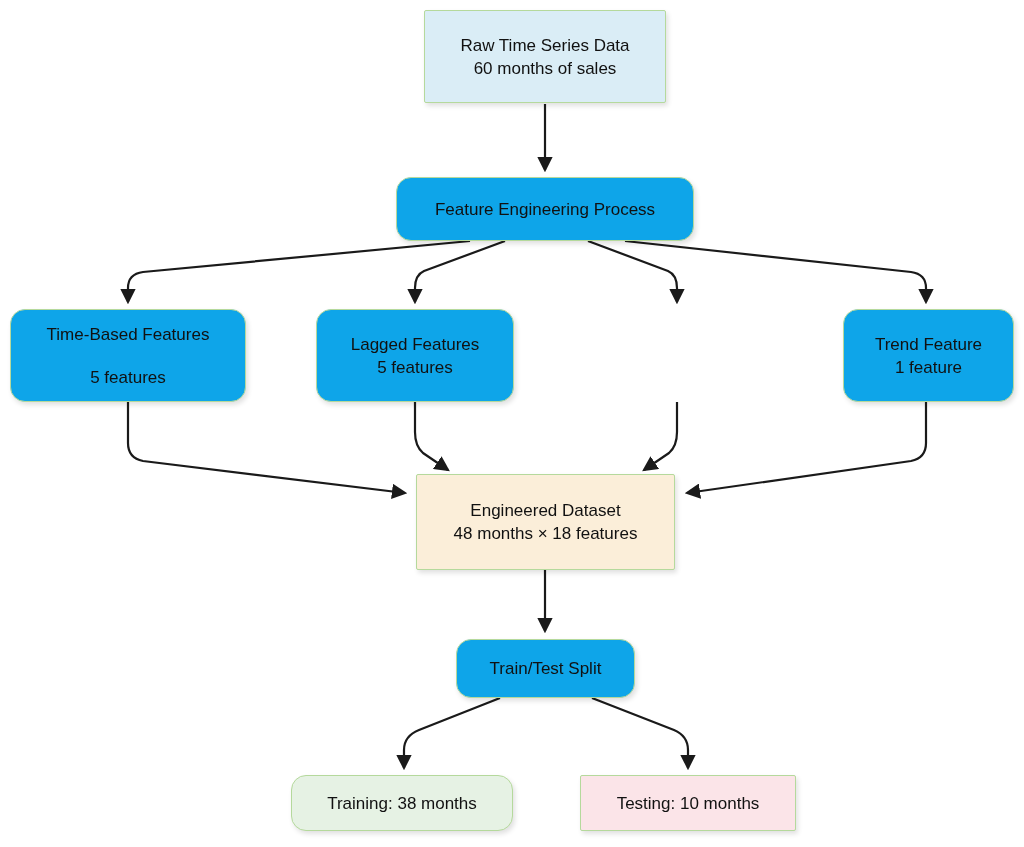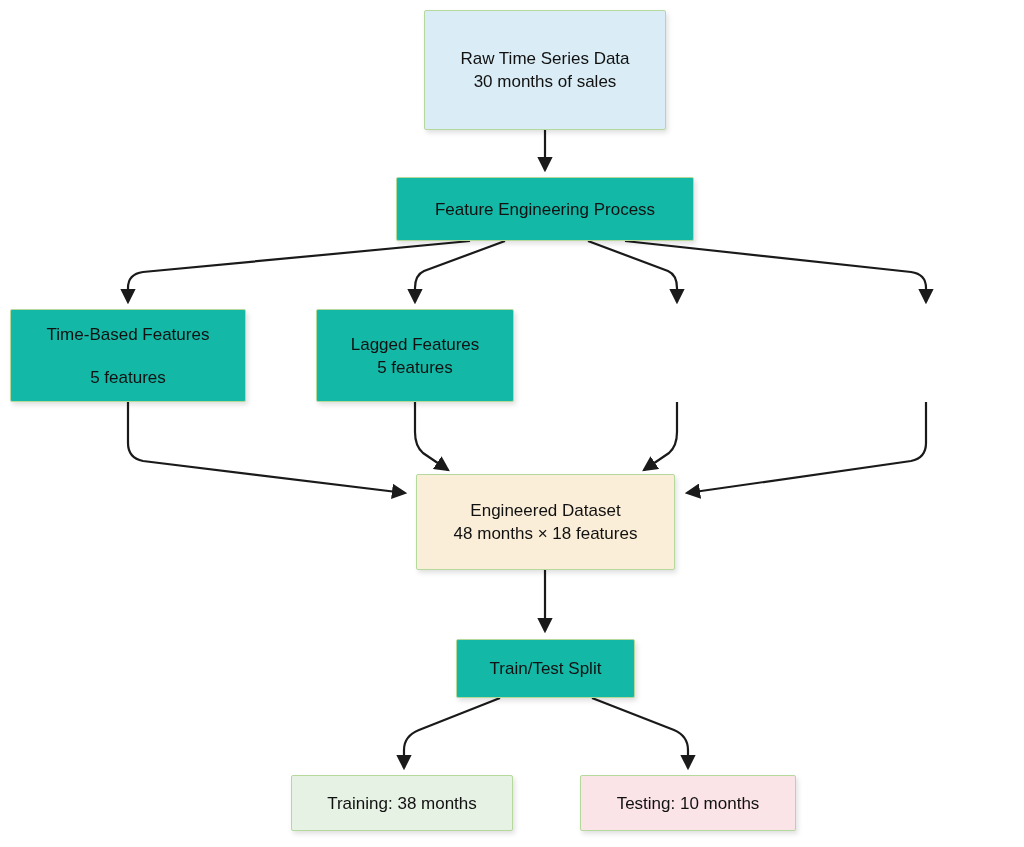--- a/index.html
+++ b/index.html
@@ -37,21 +37,21 @@
     box-shadow: 2px 3px 5px rgba(0,0,0,0.12);
     text-align: center;
     color: #111111;
     font-size: 17px;
     line-height: 23px;
     z-index: 2;
   }
   .node .line1 { display: block; white-space: nowrap; }
   .node .line2 { display: block; white-space: nowrap; }
   .fill-blue   { background: #daedf6; }
-  .fill-green  { background: #14b8a6; }
+  .fill-green  { background: #0ea5e9; border-radius: 15px; }
   .fill-cream  { background: #fbeed9; }
   .fill-mint   { background: #e6f2e4; }
   .fill-pink   { background: #fbe4e8; }
 </style>
 </head>
 <body>
 
 <div id="canvas">
 
   <svg id="edges" viewBox="0 0 1024 847" width="1024" height="847">
@@ -81,51 +81,55 @@
       <path d="M 926 402 L 926 443 Q 926 458 911 461 L 687 493"></path>
 
       <path d="M 545 570 L 545 631"></path>
 
       <path d="M 500 698 L 419 730 Q 404 736 404 750 L 404 768"></path>
 
       <path d="M 592 698 L 674 730 Q 688 736 688 750 L 688 768"></path>
     </g>
   </svg>
 
-  <div class="node fill-blue" style="left:424px; top:10px; width:242px; height:120px;">
+  <div class="node fill-blue" style="left:424px; top:10px; width:242px; height:93px;">
     <span class="line1">Raw Time Series Data</span>
-    <span class="line2">30 months of sales</span>
+    <span class="line2">60 months of sales</span>
   </div>
 
   <div class="node fill-green" style="left:396px; top:177px; width:298px; height:64px;">
     <span class="line1">Feature Engineering Process</span>
   </div>
 
   <div class="node fill-green" style="left:10px; top:309px; width:236px; height:93px;gap:20px;">
     <span class="line1">Time-Based Features</span>
     <span class="line2">5 features</span>
   </div>
 
   <div class="node fill-green" style="left:316px; top:309px; width:198px; height:93px;">
     <span class="line1">Lagged Features</span>
     <span class="line2">5 features</span>
   </div>
 
 
+  <div class="node fill-green" style="left:843px; top:309px; width:171px; height:93px;">
+    <span class="line1">Trend Feature</span>
+    <span class="line2">1 feature</span>
+  </div>
 
   <div class="node fill-cream" style="left:416px; top:474px; width:259px; height:96px;text-align:right;">
     <span class="line1">Engineered Dataset</span>
     <span class="line2">48 months × 18 features</span>
   </div>
 
   <div class="node fill-green" style="left:456px; top:639px; width:179px; height:59px;">
     <span class="line1">Train/Test Split</span>
   </div>
 
-  <div class="node fill-mint" style="left:291px; top:775px; width:222px; height:56px;">
+  <div class="node fill-mint" style="left:291px; top:775px; width:222px; height:56px;border-radius:15px;">
     <span class="line1">Training: 38 months</span>
   </div>
 
   <div class="node fill-pink" style="left:580px; top:775px; width:216px; height:56px;">
     <span class="line1">Testing: 10 months</span>
   </div>
 
 </div>
 
 </body></html>

